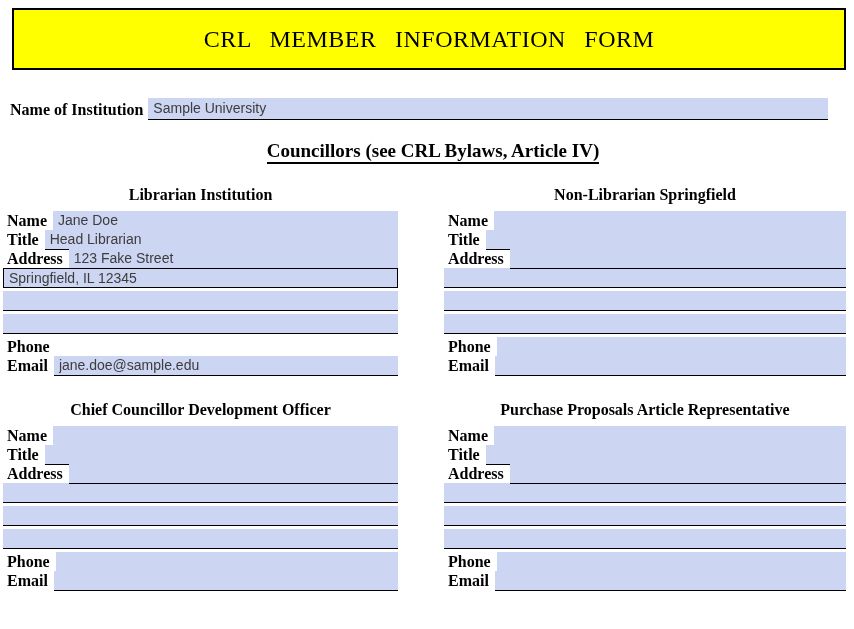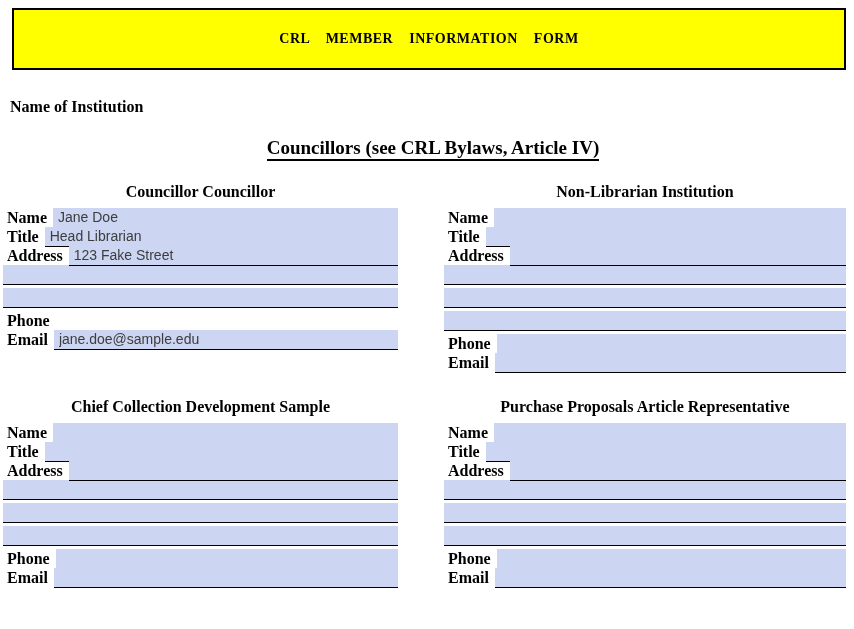--- a/index.html
+++ b/index.html
@@ -14,21 +14,21 @@
   
   .banner {
     margin: 8px 8px 0 12px;
     width: 834px; height: 62px;
     background: #ffff00;
     border: 2px solid #000;
     display: flex; align-items: center; justify-content: center;
   }
   .banner h1 {
     margin: 4px;
-    font-size: 14px; font-weight: bold;
+    font-size: 24px; font-weight: normal;
     letter-spacing: 0.5px; word-spacing: 12px;
   }
 
   
   .inst-row {
     margin: 28px 26px 0 10px;
     display: flex; align-items: flex-end;
   }
   .inst-row label {
     font-size: 16px; font-weight: bold; white-space: nowrap;
@@ -97,82 +97,84 @@
 </style>
 </head>
 <body>
 
 <div class="banner">
   <h1>CRL MEMBER INFORMATION FORM</h1>
 </div>
 
 <div class="inst-row">
   <label>Name of Institution</label>
+  <input type="text" class="field" value="Sample University" style="">
 </div>
 
 <div class="councillors">
   <span>Councillors (see CRL Bylaws, Article IV)</span>
 </div>
 
 <div class="columns">
 
   <section class="person">
-    <h3>Councillor Councillor</h3>
+    <h3>Librarian Institution</h3>
     <div class="row">
       <label>Name</label>
       <input type="text" class="field" value="Jane Doe" style="">
     </div>
     <div class="row">
       <label>Title</label>
       <input type="text" class="field" value="Head Librarian" style="">
     </div>
     <div class="row">
       <label>Address</label>
       <input type="text" class="field" value="123 Fake Street" style="">
     </div>
+    <input type="text" class="field full boxed" value="Springfield, IL 12345" style="">
     <input type="text" class="field full" value="" style="">
     <input type="text" class="field full" value="" style="">
     <div class="row">
       <label>Phone</label>
     </div>
     <div class="row">
       <label>Email</label>
       <input type="text" class="field" value="jane.doe@sample.edu" style="">
     </div>
   </section>
 
   <section class="person">
-    <h3>Non-Librarian Institution</h3>
-    <div class="row">
-      <label>Name</label>
-      <input type="text" class="field" value="" style="">
-    </div>
-    <div class="row">
-      <label>Title</label>
-      <input type="text" class="field" value="" style="">
-    </div>
-    <div class="row">
-      <label>Address</label>
-      <input type="text" class="field" value="" style="">
-    </div>
-    <input type="text" class="field full" value="" style="">
-    <input type="text" class="field full" value="" style="">
-    <input type="text" class="field full" value="" style="">
-    <div class="row">
-      <label>Phone</label>
-      <input type="text" class="field" value="" style="">
-    </div>
-    <div class="row">
-      <label>Email</label>
-      <input type="text" class="field" value="" style="">
-    </div>
-  </section>
-
-  <section class="person">
-    <h3>Chief Collection Development Sample</h3>
+    <h3>Non-Librarian Springfield</h3>
+    <div class="row">
+      <label>Name</label>
+      <input type="text" class="field" value="" style="">
+    </div>
+    <div class="row">
+      <label>Title</label>
+      <input type="text" class="field" value="" style="">
+    </div>
+    <div class="row">
+      <label>Address</label>
+      <input type="text" class="field" value="" style="">
+    </div>
+    <input type="text" class="field full" value="" style="">
+    <input type="text" class="field full" value="" style="">
+    <input type="text" class="field full" value="" style="">
+    <div class="row">
+      <label>Phone</label>
+      <input type="text" class="field" value="" style="">
+    </div>
+    <div class="row">
+      <label>Email</label>
+      <input type="text" class="field" value="" style="">
+    </div>
+  </section>
+
+  <section class="person">
+    <h3>Chief Councillor Development Officer</h3>
     <div class="row">
       <label>Name</label>
       <input type="text" class="field" value="" style="">
     </div>
     <div class="row">
       <label>Title</label>
       <input type="text" class="field" value="" style="">
     </div>
     <div class="row">
       <label>Address</label>

